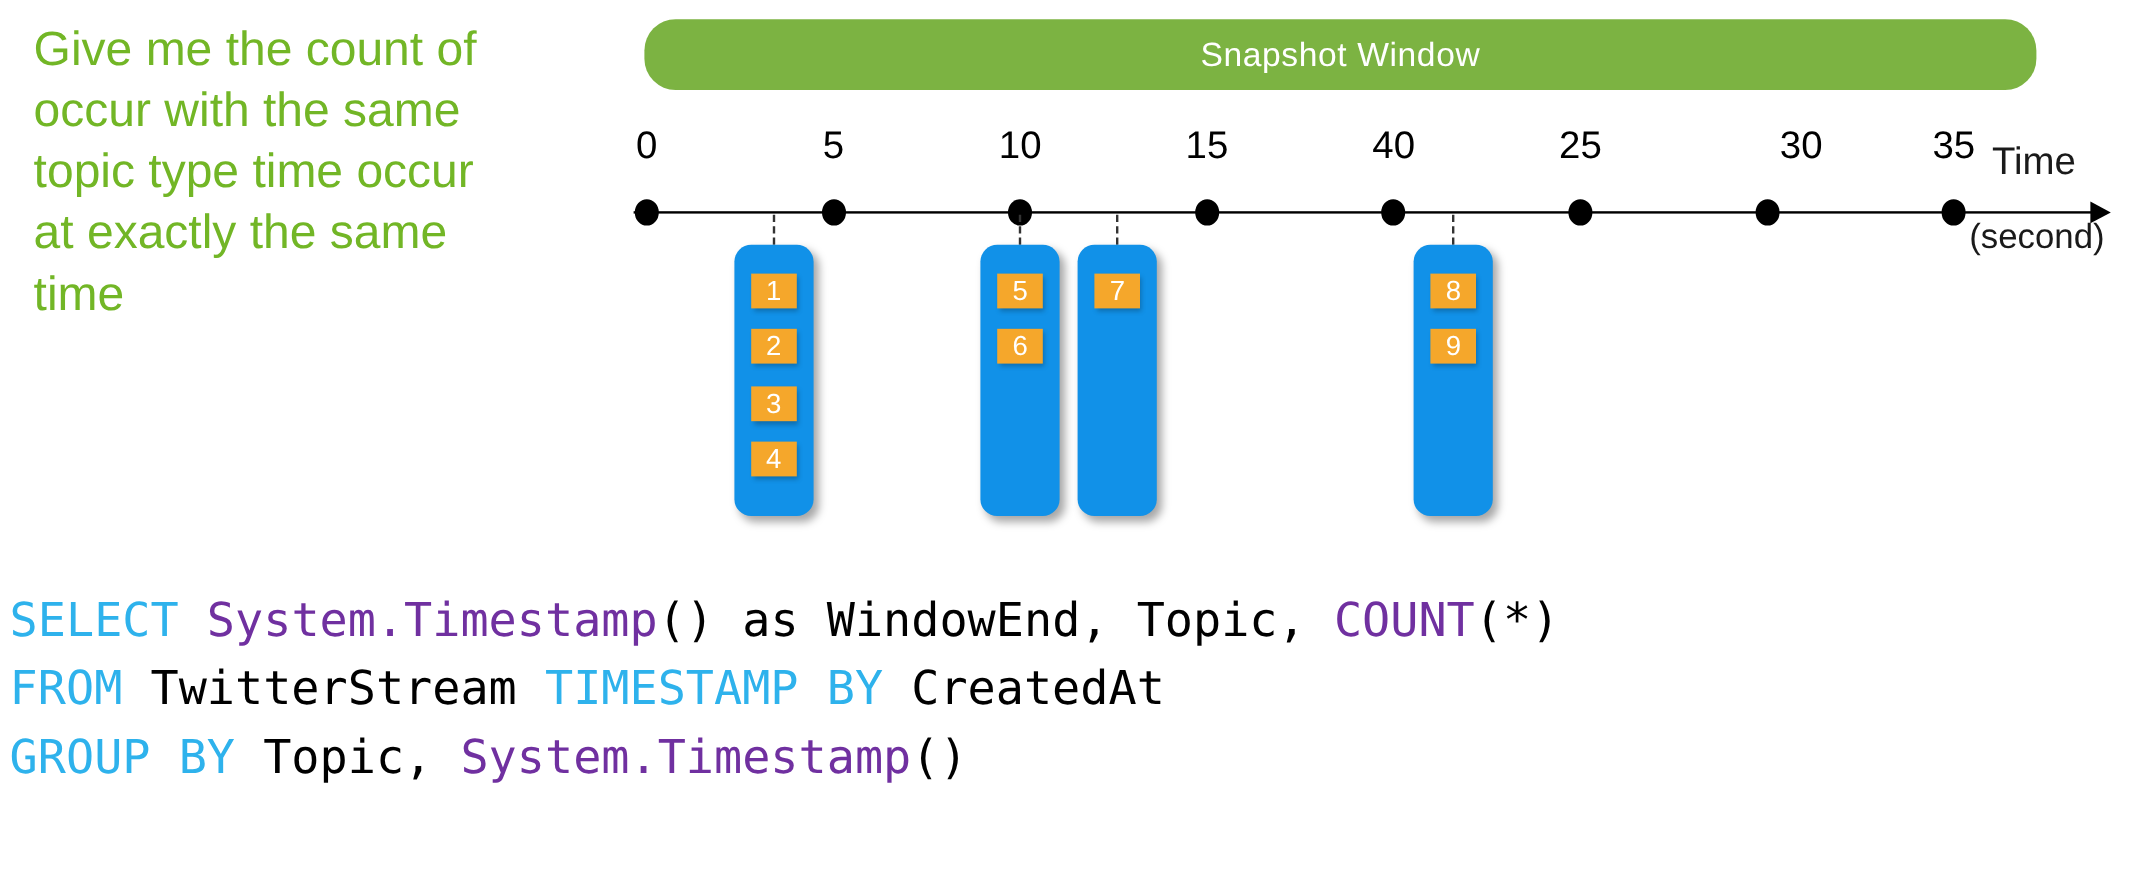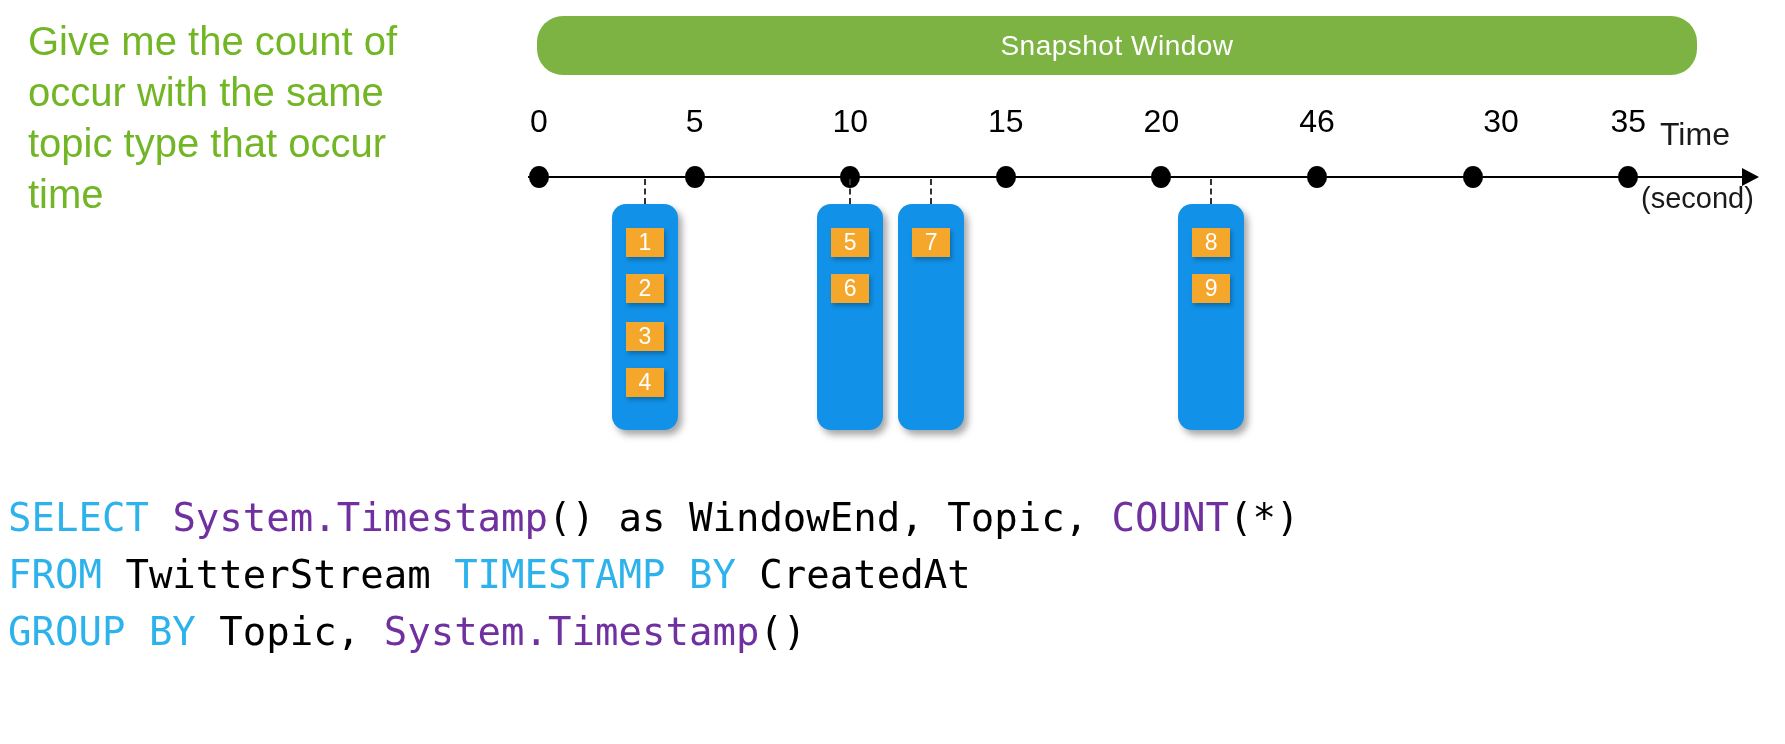--- a/index.html
+++ b/index.html
@@ -146,44 +146,45 @@
   .tok-plain    { color: var(--sql-plain, #000000); margin-top: 32px; }
 </style>
 </head>
 <body>
 
 <div class="stage">
 
   <div class="prompt">
       <div>Give me the count of</div>
       <div>occur with the same</div>
-      <div>topic type that occur</div>
+      <div>topic type time occur</div>
+      <div>at exactly the same</div>
       <div>time</div>
     </div>
 
   <div class="banner">
     <span>Snapshot Window</span>
   </div>
 
   <div>
     <div class="axis-line"></div>
     <div class="arrowhead"></div>
     <div id="ticks">
         <div class="tick-dot" style="left: 539px;"></div>
         <div class="tick-label" style="left: 539px;">0</div>
         <div class="tick-dot" style="left: 694.6px;"></div>
         <div class="tick-label" style="left: 694.6px;">5</div>
         <div class="tick-dot" style="left: 850.2px;"></div>
         <div class="tick-label" style="left: 850.2px;">10</div>
         <div class="tick-dot" style="left: 1005.8px;"></div>
         <div class="tick-label" style="left: 1005.8px;">15</div>
         <div class="tick-dot" style="left: 1161.4px;"></div>
-        <div class="tick-label" style="left: 1161.4px;">20</div>
+        <div class="tick-label" style="left: 1161.4px;">40</div>
         <div class="tick-dot" style="left: 1317px;"></div>
-        <div class="tick-label" style="left: 1317px;">46</div>
+        <div class="tick-label" style="left: 1317px;">25</div>
         <div class="tick-dot" style="left: 1472.6px;"></div>
         <div class="tick-label" style="left: 1501px;">30</div>
         <div class="tick-dot" style="left: 1628.2px;"></div>
         <div class="tick-label" style="left: 1628.2px;">35</div>
       </div>
     <div class="time-label">Time</div>
     <div class="second-label">(second)</div>
   </div>
 
   <div id="groups">

